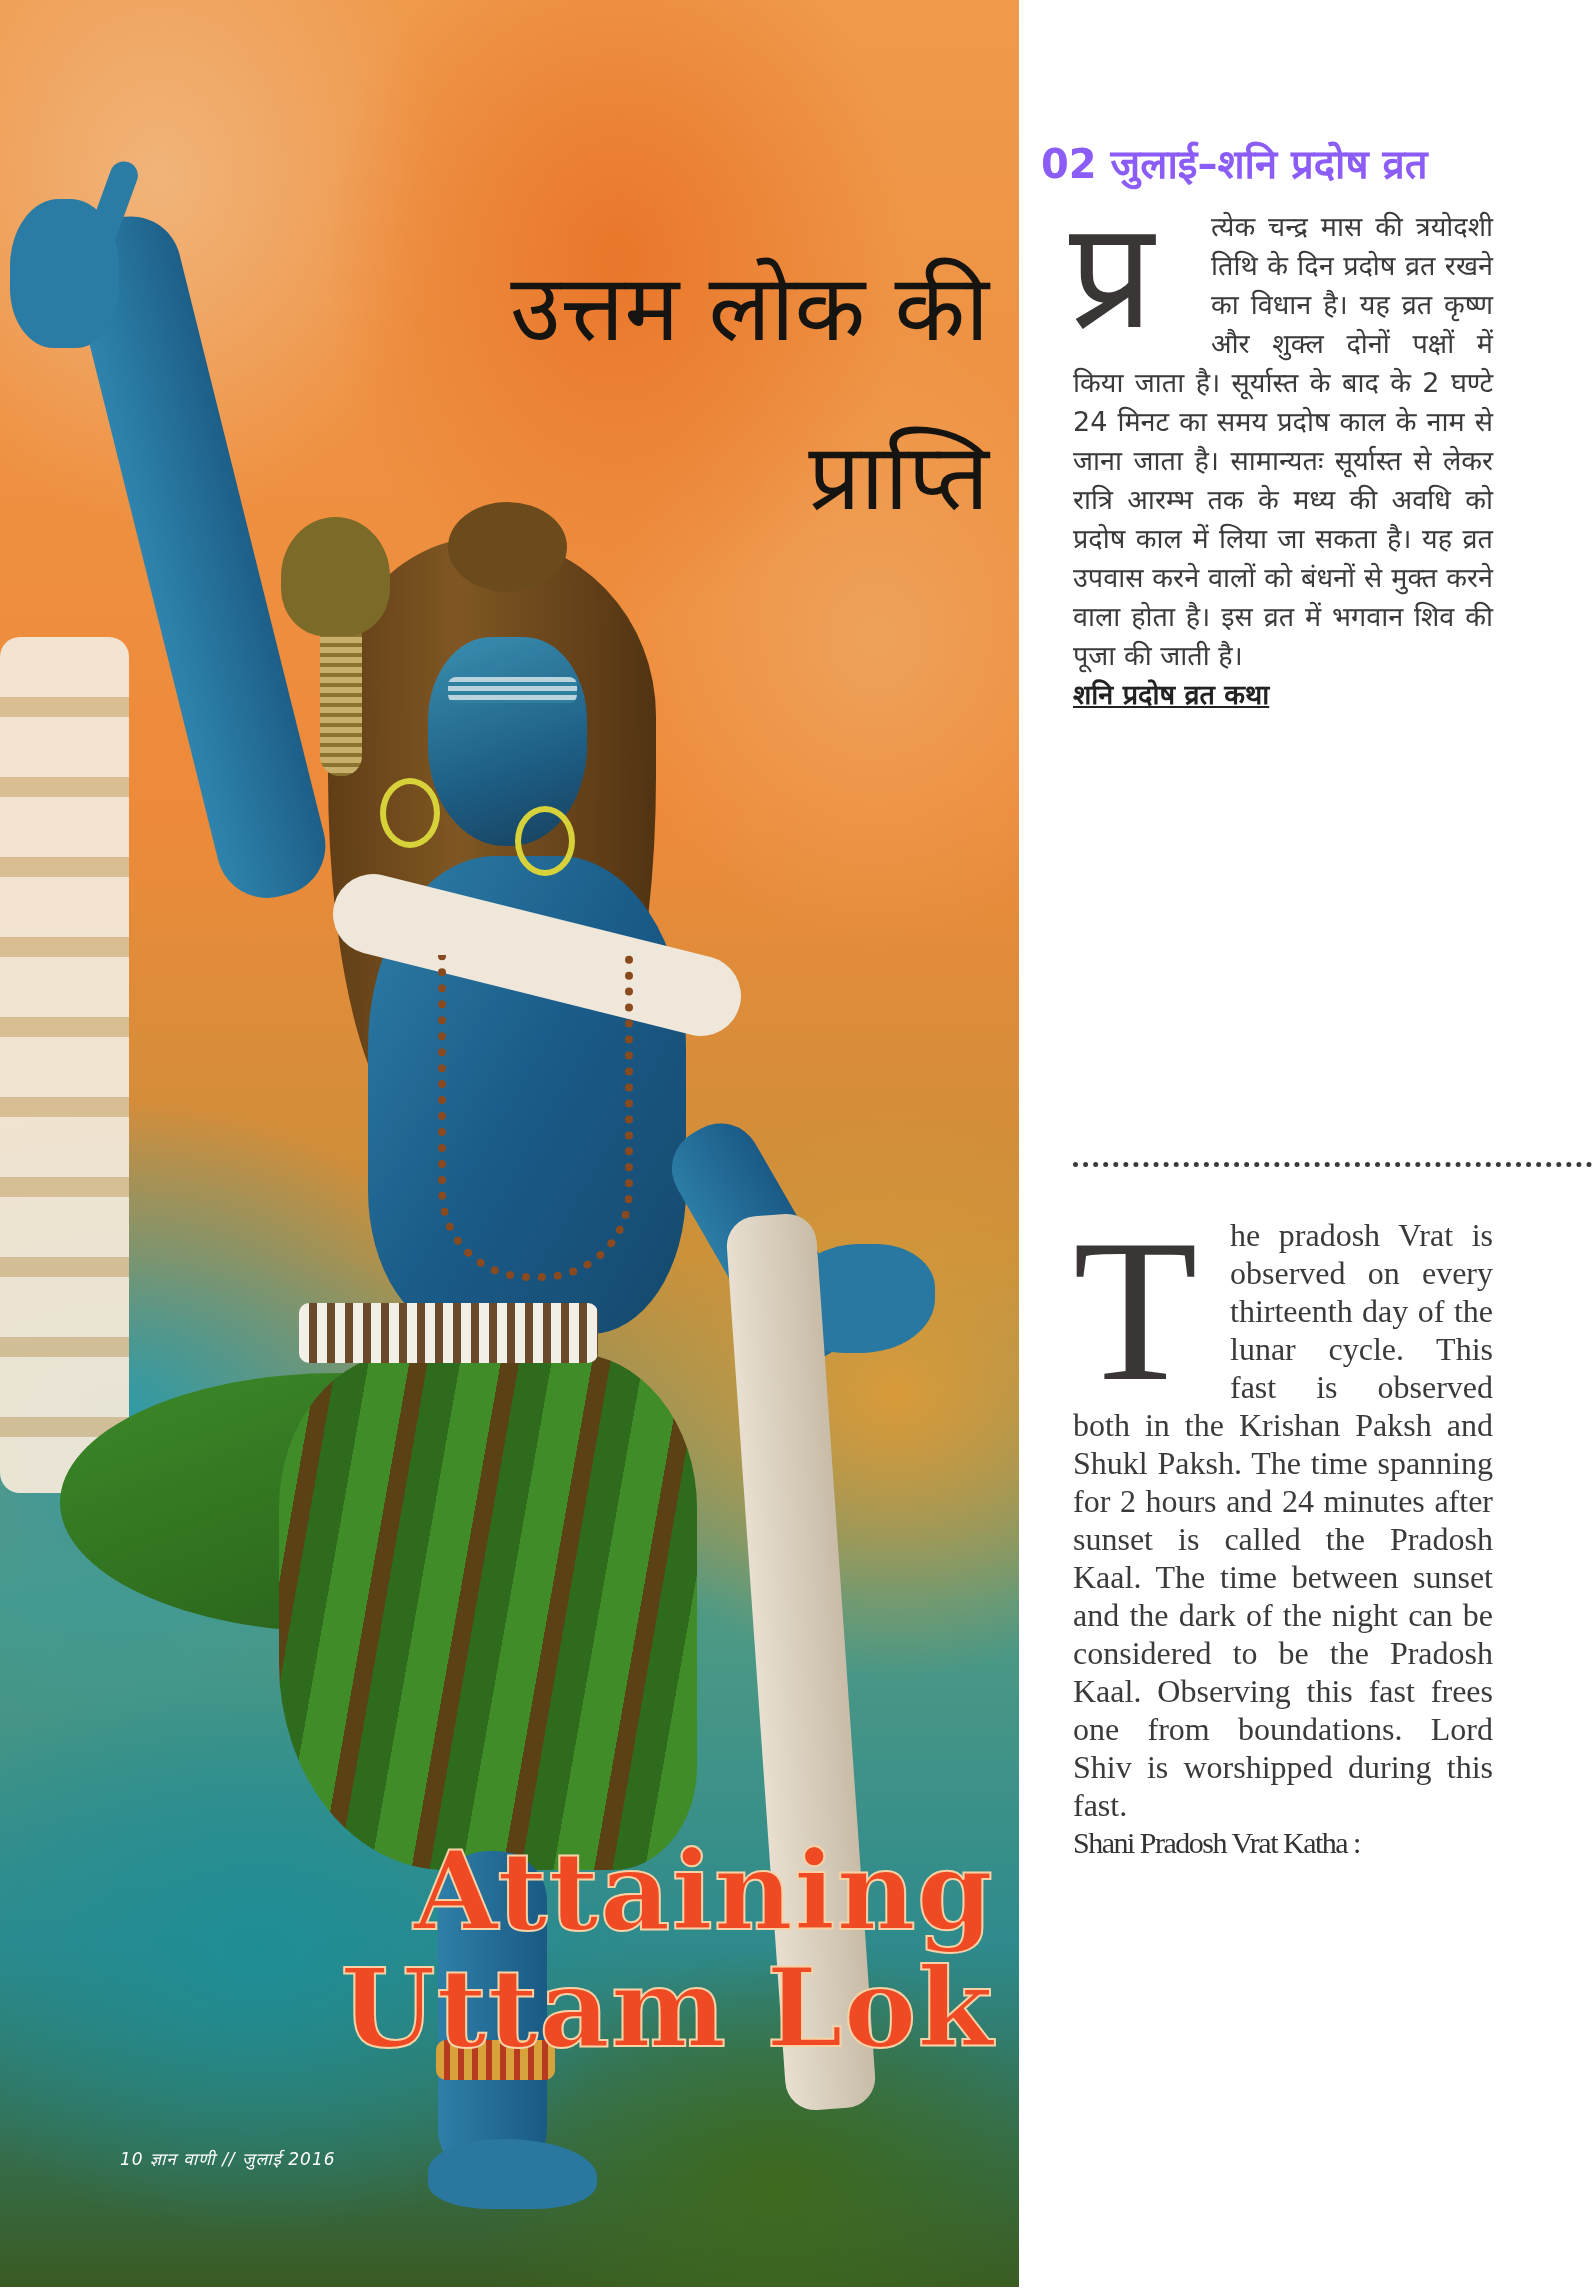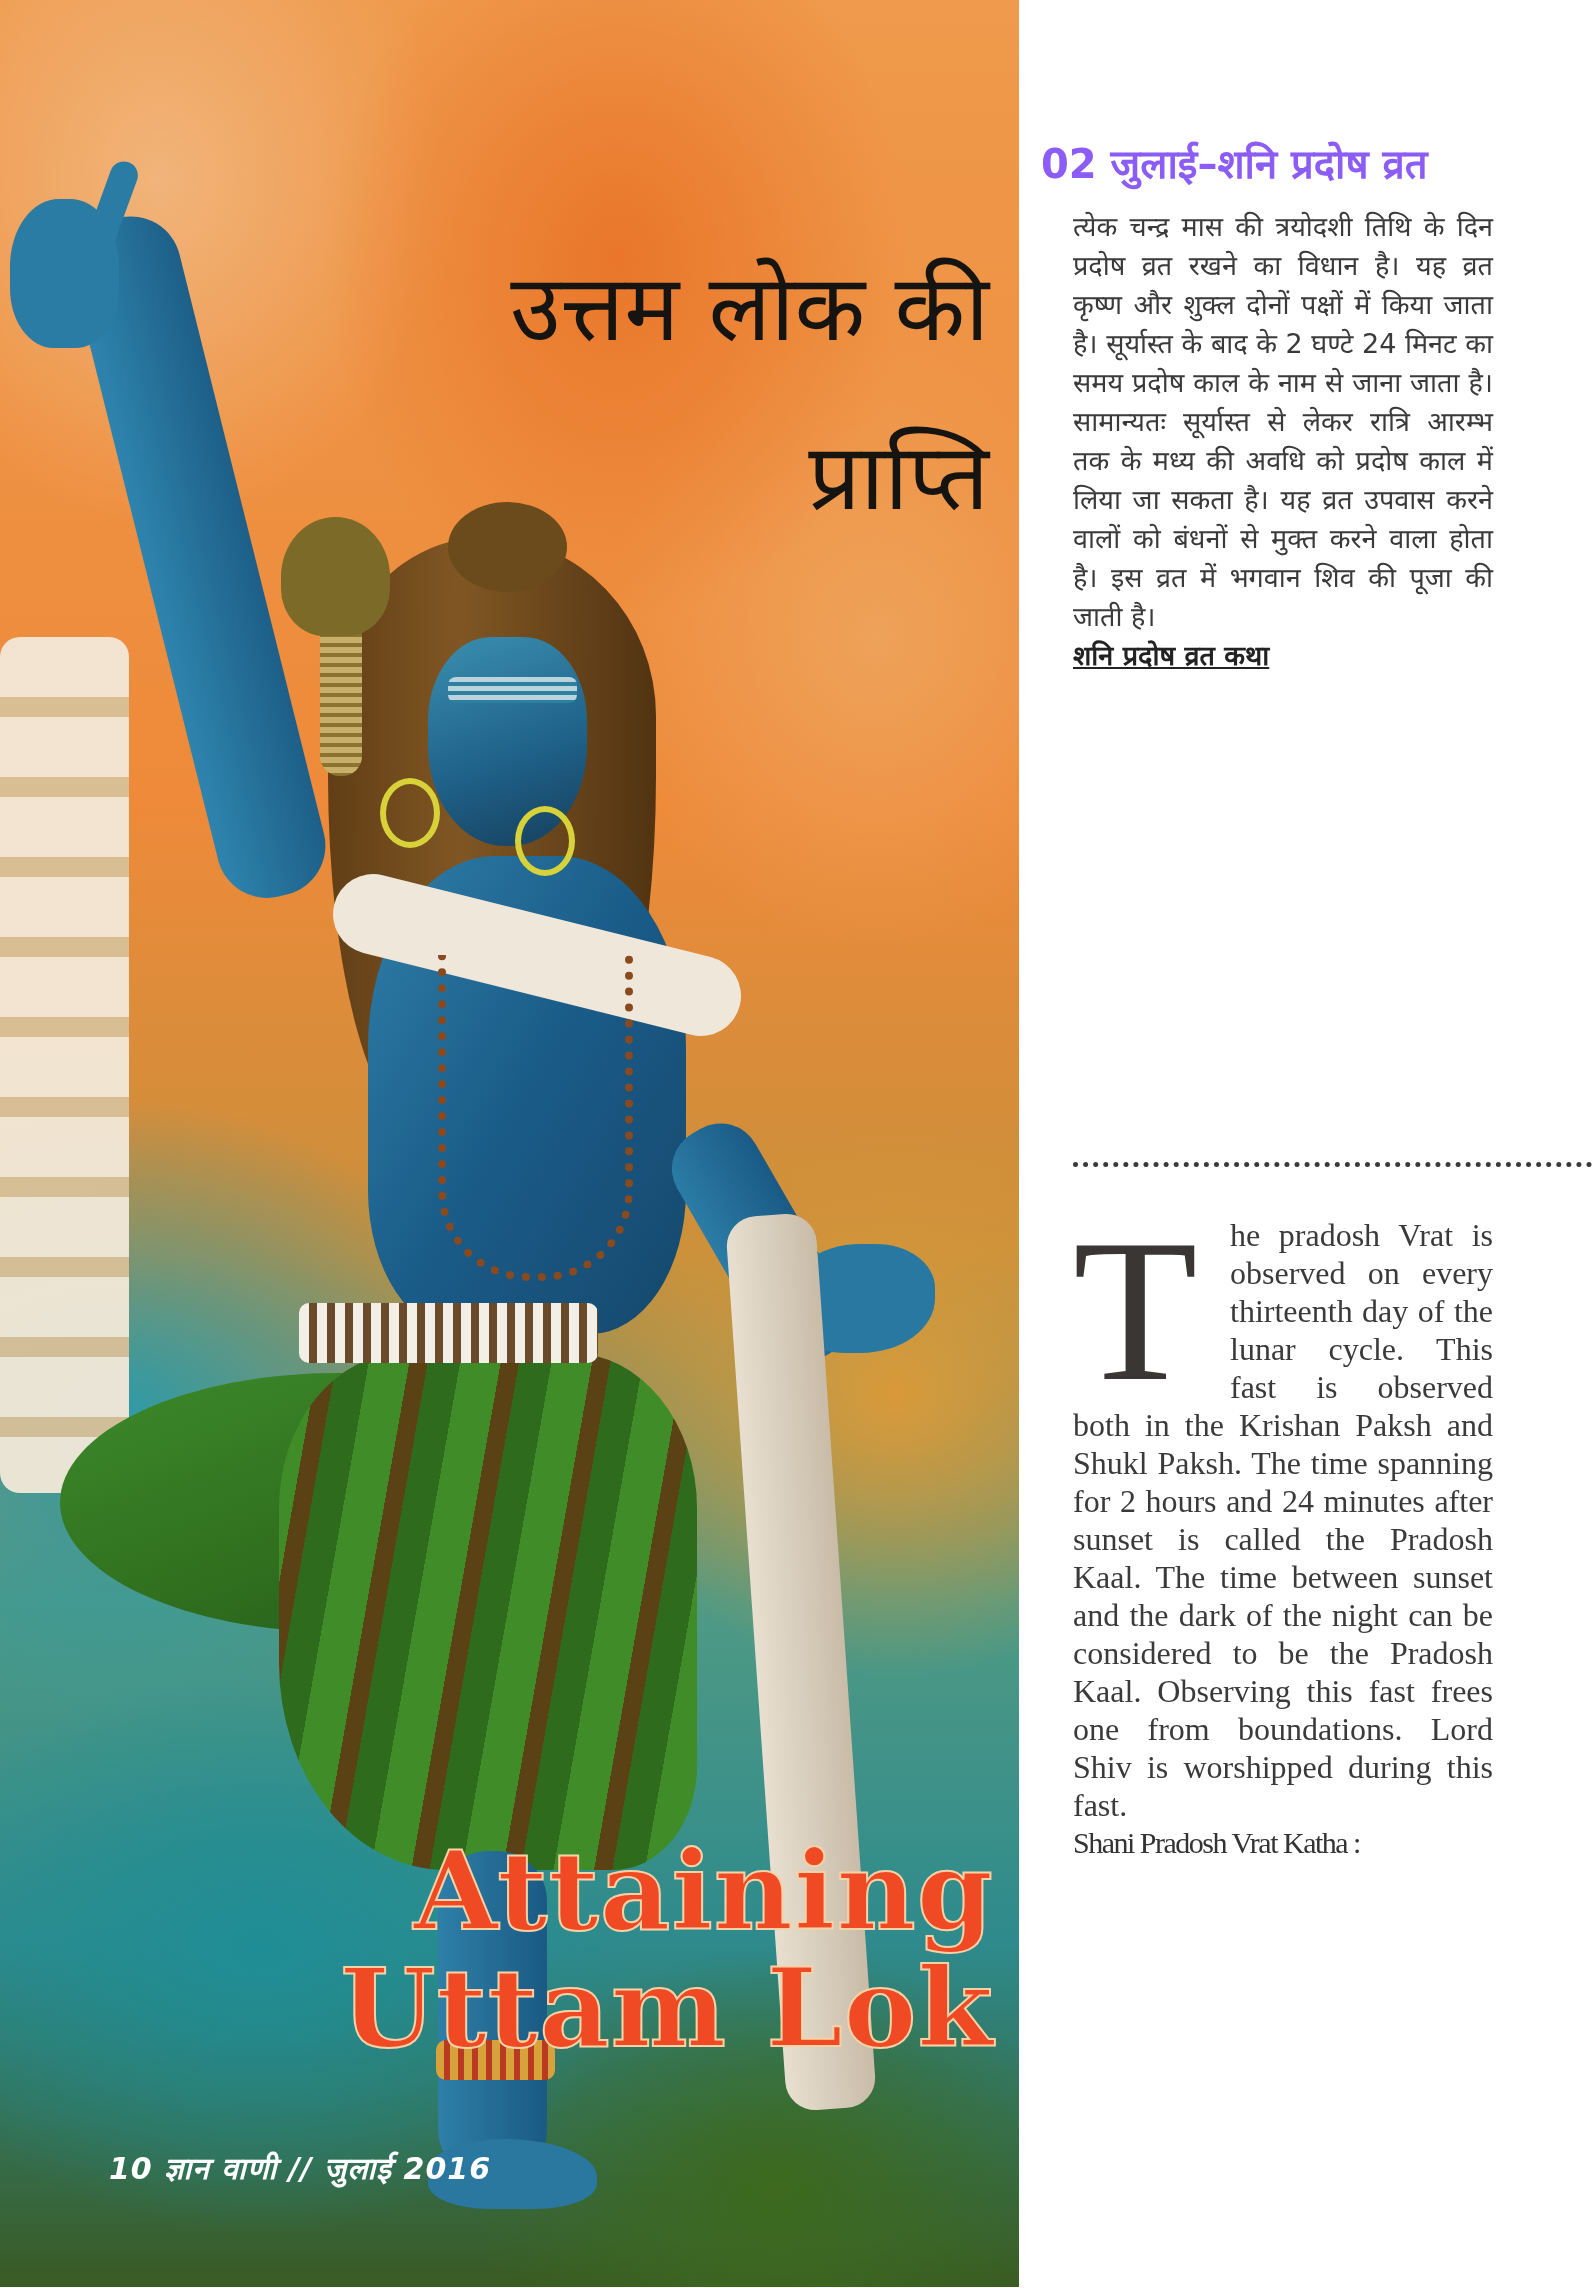--- a/index.html
+++ b/index.html
@@ -152,24 +152,24 @@
       position: absolute; right: 18px; top: 1826px;
       width: 697px; text-align: right;
       font-family: "DejaVu Serif", serif;
       font-weight: bold; font-size: 109px; line-height: 117px;
       color: #ef4a23;
       -webkit-text-stroke: 2px #f6d2a6;
       margin: 7px;
       letter-spacing: 1px;
     }
     .footer {
-      position: absolute; left: 109px; top: 2147px;
-      font-family: "DejaVu Sans", sans-serif;
-      font-style: italic; font-weight: bold;
-      font-size: 30px; color: #ffffff; letter-spacing: 1px;
+      position: absolute; left: 120px; top: 2147px;
+      font-family: "DejaVu Sans", sans-serif;
+      font-style: italic; font-weight: normal;
+      font-size: 17px; color: #ffffff; letter-spacing: 1px;
     }
 
     
     .col { position: absolute; left: 1073px; width: 420px; }
     .hi-heading {
       position: absolute; left: 1041px; top: 135px;
       font-family: "DejaVu Sans", sans-serif; font-weight: bold;
       font-size: 40px; color: #8b5cf6; margin: 0; white-space: nowrap;
     }
     .hi-body {
@@ -252,20 +252,21 @@
     <span>Attaining</span><br>
     <span>Uttam Lok</span>
   </h2>
 
   <div class="footer">10 ज्ञान वाणी // जुलाई 2016</div>
 </div>
 
 <h3 class="hi-heading">02 जुलाई–शनि प्रदोष व्रत</h3>
 
 <div class="col hi-body">
+  <span class="dropcap-hi">प्र</span>
   <span>त्येक चन्द्र मास की त्रयोदशी तिथि के दिन प्रदोष व्रत रखने का विधान है। यह व्रत कृष्ण और शुक्ल दोनों पक्षों में किया जाता है। सूर्यास्त के बाद के 2 घण्टे 24 मिनट का समय प्रदोष काल के नाम से जाना जाता है। सामान्यतः सूर्यास्त से लेकर रात्रि आरम्भ तक के मध्य की अवधि को प्रदोष काल में लिया जा सकता है। यह व्रत उपवास करने वालों को बंधनों से मुक्त करने वाला होता है। इस व्रत में भगवान शिव की पूजा की जाती है।</span>
   <span class="hi-sub">शनि प्रदोष व्रत कथा</span>
 </div>
 
 <div class="divider"></div>
 
 <div class="col en-body">
   <span class="dropcap-en">T</span>
   <span>he pradosh Vrat is observed on every thirteenth day of the lunar cycle. This fast is observed both in the Krishan Paksh and Shukl Paksh. The time spanning for 2 hours and 24 minutes after sunset is called the Pradosh Kaal. The time between sunset and the dark of the night can be considered to be the Pradosh Kaal. Observing this fast frees one from boundations. Lord Shiv is worshipped during this fast.</span>
   <span class="en-sub">Shani Pradosh Vrat Katha :</span>

